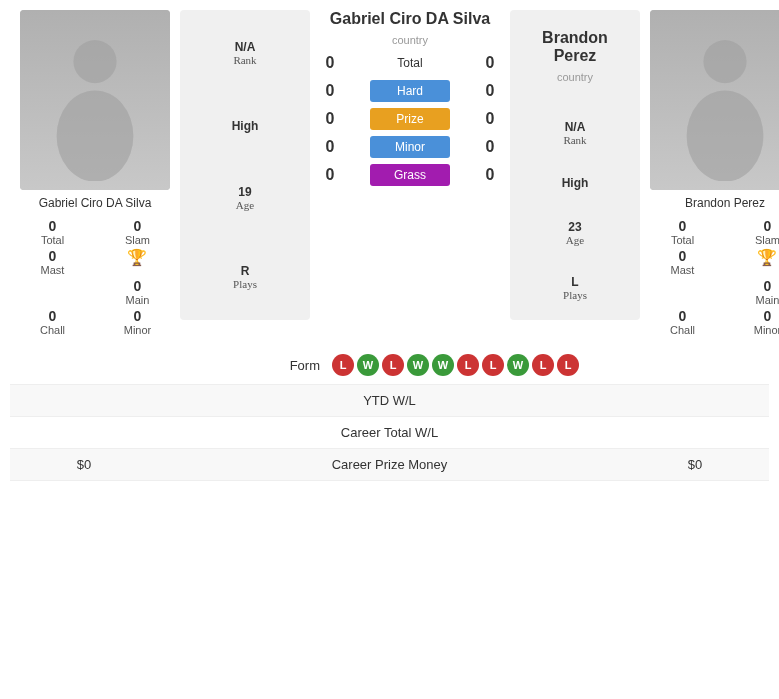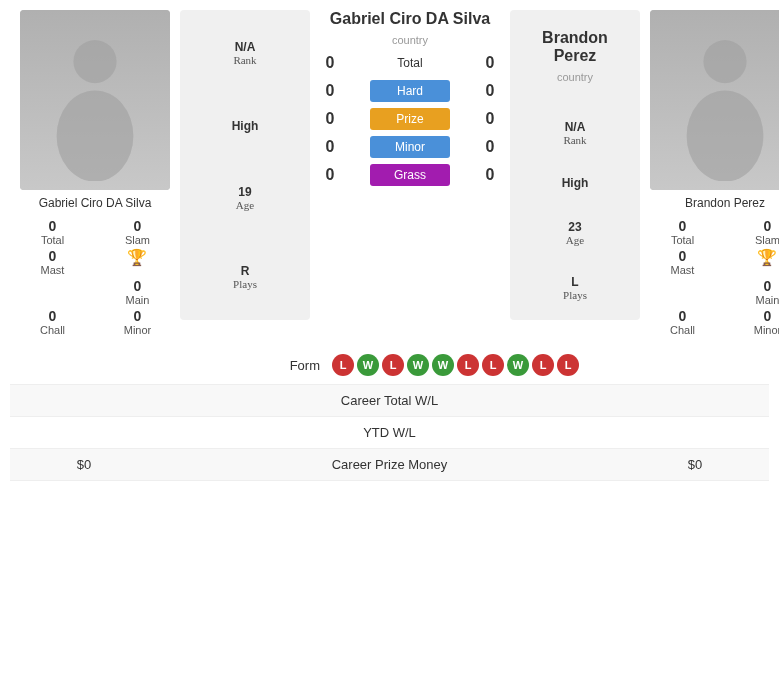--- a/index.html
+++ b/index.html
@@ -480,27 +480,27 @@
           <div class="form-badge form-badge-l">L</div>
           <div class="form-badge form-badge-w">W</div>
           <div class="form-badge form-badge-l">L</div>
           <div class="form-badge form-badge-l">L</div>
         </div>
       <div style="flex:1;"></div>
     </div>
 
     <div class="stat-row">
       <span class="stat-row-val"></span>
-      <span class="stat-row-label">Career Total W/L</span>
+      <span class="stat-row-label">YTD W/L</span>
       <span class="stat-row-val"></span>
     </div>
 
     <div class="stat-row">
       <span class="stat-row-val"></span>
-      <span class="stat-row-label">YTD W/L</span>
+      <span class="stat-row-label">Career Total W/L</span>
       <span class="stat-row-val"></span>
     </div>
 
     <div class="stat-row">
       <span class="stat-row-val">$0</span>
       <span class="stat-row-label">Career Prize Money</span>
       <span class="stat-row-val">$0</span>
     </div>
 
 

